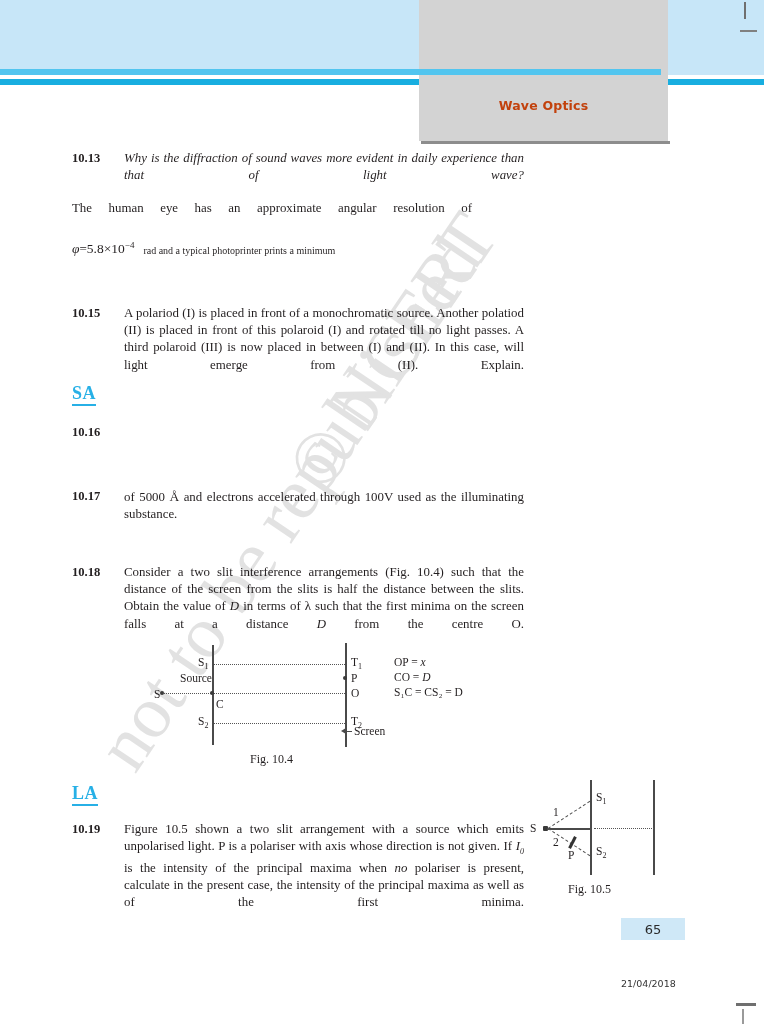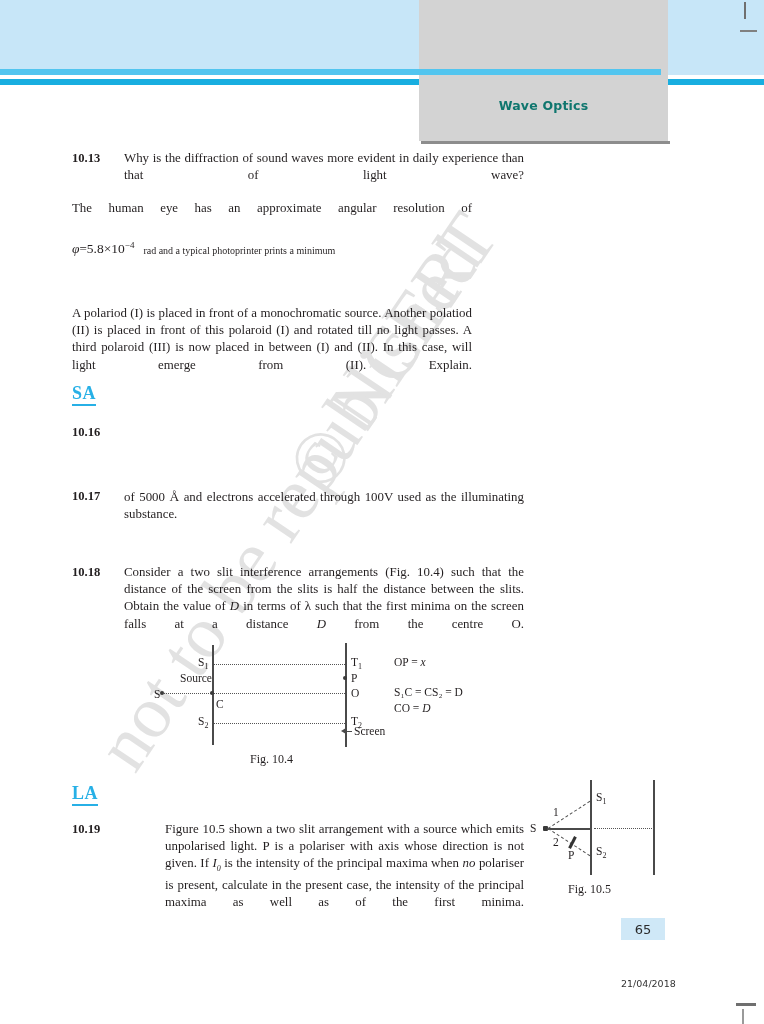--- a/index.html
+++ b/index.html
@@ -9,21 +9,21 @@
     position:relative;overflow:hidden;
   }
   .page{position:absolute;inset:0;}
 
   
   .hdr-band{position:absolute;left:0;top:0;width:764px;height:72px;background:#c7e6f8;}
   .hdr-graybox{position:absolute;left:419px;top:0;width:249px;height:141px;background:#d3d3d3;}
   .hdr-graybox-shadow{position:absolute;left:421px;top:141px;width:249px;height:3px;background:#8d8d8d;}
   .hdr-chapter{
     position:absolute;left:419px;top:98px;width:249px;text-align:center;
-    font-family:"DejaVu Sans",sans-serif;font-weight:bold;font-size:12.5px;color:#0f766e;
+    font-family:"DejaVu Sans",sans-serif;font-weight:bold;font-size:12.5px;color:#c2410c;
     letter-spacing:.2px;
   }
   .bar-light{position:absolute;left:0;top:69px;width:661px;height:6px;background:#52c5ef;}
   .bar-light-r{position:absolute;left:668px;top:69px;width:96px;height:6px;background:#c7e6f8;}
   .bar-dark{position:absolute;left:0;top:79px;width:764px;height:6px;background:#18aee0;}
   .bar-dark-mask{position:absolute;left:419px;top:79px;width:249px;height:6px;background:#d3d3d3;}
 
   
   .crop{position:absolute;background:#6f6f6f;}
   .crop-tr-v{left:744px;top:2px;width:2px;height:17px;}
@@ -73,21 +73,21 @@
   .eqs i{font-family:"Liberation Serif",serif;}
   .figcap{position:absolute;font-size:12px;font-family:"Liberation Serif",serif;}
 
   
   .fig5{position:absolute;left:520px;top:778px;width:180px;height:125px;}
   .dashline{position:absolute;height:0;border-top:1.5px dashed #555;transform-origin:left center;}
   .dotline{position:absolute;height:0;border-top:1.6px dotted #555;}
 
   
   .pagebox{
-    position:absolute;left:621px;top:918px;width:44px;height:22px;background:#cfe8f7;
+    position:absolute;left:621px;top:918px;width:64px;height:22px;background:#cfe8f7;
     display:flex;align-items:center;justify-content:center;
     font-family:"DejaVu Sans",sans-serif;font-size:13px;color:#2b2b2b;text-align:center;
   }
   .date{
     position:absolute;left:621px;top:978px;font-family:"DejaVu Sans",sans-serif;
     font-size:9.5px;color:#333;
   }
 </style>
 </head>
 <body>
@@ -110,33 +110,34 @@
 
   <div class="watermark">
     <div class="wm-line wm1">© NCERT</div>
     <div class="wm-line wm2">not to be republished</div>
   </div>
 
   <div class="content">
 
     <div class="q" style="left:72px;top:150px;width:452px;">
       <div class="qnum">10.13</div>
-      <div class="qtext jz" style="width:400px;">Why is the diffraction of sound waves more evident in daily experience than that of light wave?</div>
+      <div class="qtext jz" style="width:400px;font-style:italic;">Why is the diffraction of sound waves more evident in daily experience than that of light wave?</div>
     </div>
 
     <div class="q" style="left:72px;top:200px;width:452px;">
       <div style="width:400px;">
         <div class="qtext jz">The human eye has an approximate angular resolution of</div>
         <div class="qtext" style="line-height:22px;">
           <span style="font-style:italic;font-size:13.5px;">φ</span><span style="font-size:13px;">=</span><span style="font-size:13.5px;">5.8×10</span><sup style="font-size:9px;">−4</sup><span style="font-size:10px;margin-left:9px;">rad and a typical  photoprinter prints a minimum</span>
         </div>
       </div>
     </div>
 
     <div class="q" style="left:72px;top:305px;width:452px;">
+      <div class="qnum">10.15</div>
       <div class="qtext jz" style="width:400px;">A polariod (I) is placed in front of a monochromatic source. Another polatiod (II) is placed in front of this polaroid (I) and rotated till no light passes. A third polaroid (III) is now placed in between (I) and (II). In this case, will light emerge from (II). Explain.</div>
     </div>
 
     <div class="sec-head" style="left:72px;top:383px;">
       <span class="u">SA</span>
     </div>
 
     <div class="q" style="left:72px;top:424px;width:452px;">
       <div class="qnum">10.16</div>
     </div>
@@ -181,33 +182,33 @@
       <div class="lbl" style="left:211px;top:47px;">O</div>
       <div class="lbl" style="left:211px;top:75px;"><span>T</span><sub>2</sub></div>
 
       <div class="ln" style="left:203px;top:91px;width:9px;height:1.4px;"></div>
       <div style="position:absolute;left:201px;top:88px;width:0;height:0;border-top:3px solid transparent;border-bottom:3px solid transparent;border-right:5px solid #4a4a4a;"></div>
       <div class="lbl" style="left:214px;top:85px;">Screen</div>
 
       <div class="eqs" style="left:254px;top:15px;">
         <span>OP =</span> <i>x</i>
       </div>
-      <div class="eqs" style="left:254px;top:30px;margin-top:31px;">
+      <div class="eqs" style="left:254px;top:30px;">
         <span>CO =</span> <i>D</i>
       </div>
       <div class="eqs" style="left:254px;top:45px;">S₁C = CS₂ = D</div>
 
       <div class="figcap" style="left:110px;top:112px;">Fig. 10.4</div>
     </div>
 
     <div class="sec-head" style="left:72px;top:783px;">
       <span class="u">LA</span>
     </div>
 
-    <div class="q" style="left:72px;top:821px;width:452px;gap:41px;">
+    <div class="q" style="left:72px;top:821px;width:452px;">
       <div class="qnum">10.19</div>
       <div class="qtext jz" style="width:400px;">
         <span>Figure 10.5 shown a two slit arrangement with a source which emits unpolarised light. P is a polariser with axis whose direction is not given. If </span><i>I</i><sub style="font-style:italic;font-size:8px;">0</sub><span> is the intensity of the principal maxima when </span><i>no</i><span> polariser is present, calculate in the present case, the intensity of the principal maxima as well as of the first minima.</span>
       </div>
     </div>
 
     <div class="fig5">
 
       <div class="ln vline" style="left:70px;top:2px;width:2px;height:95px;"></div>
 

